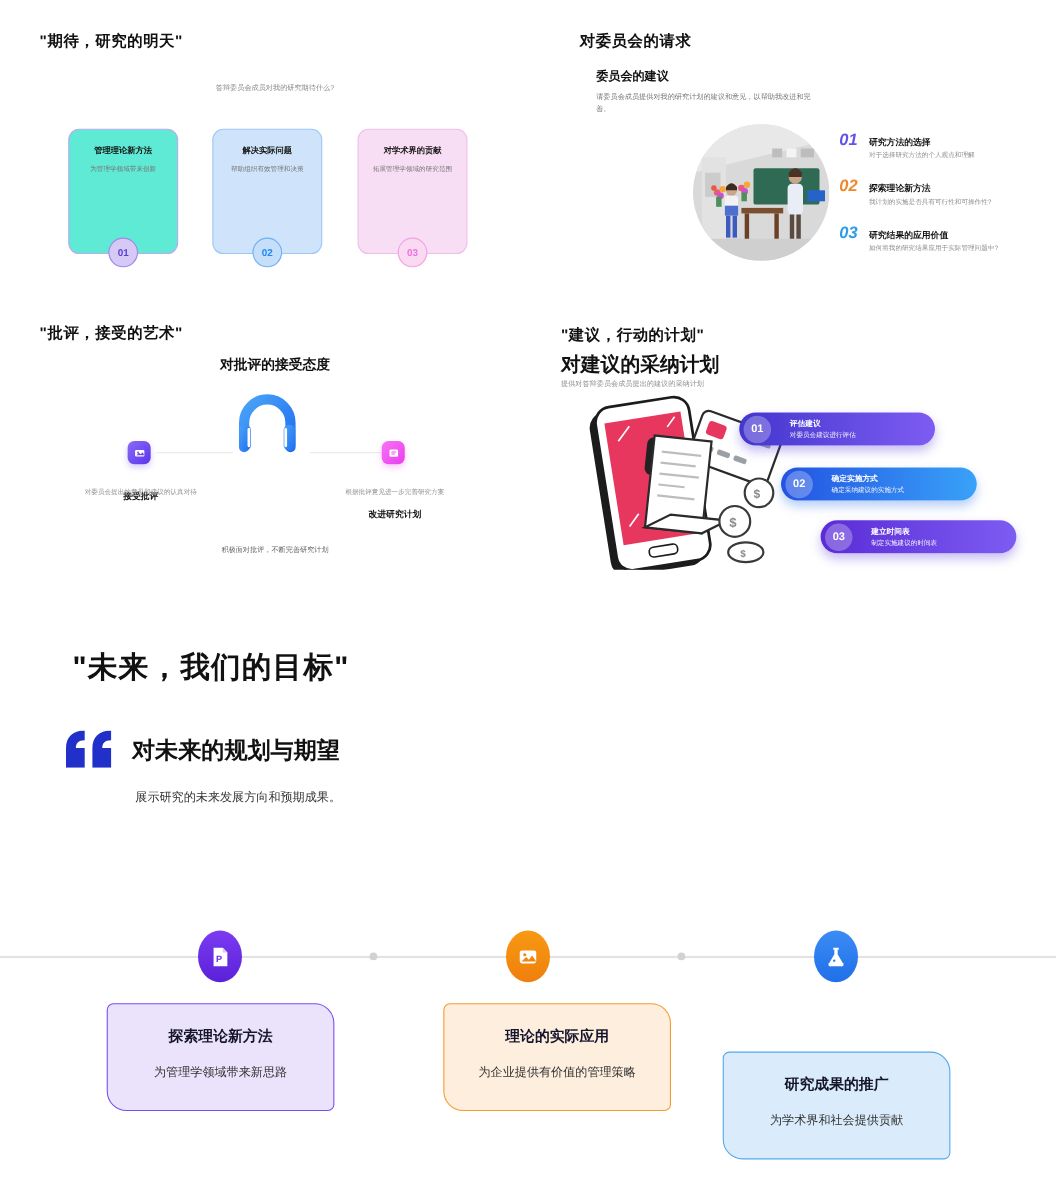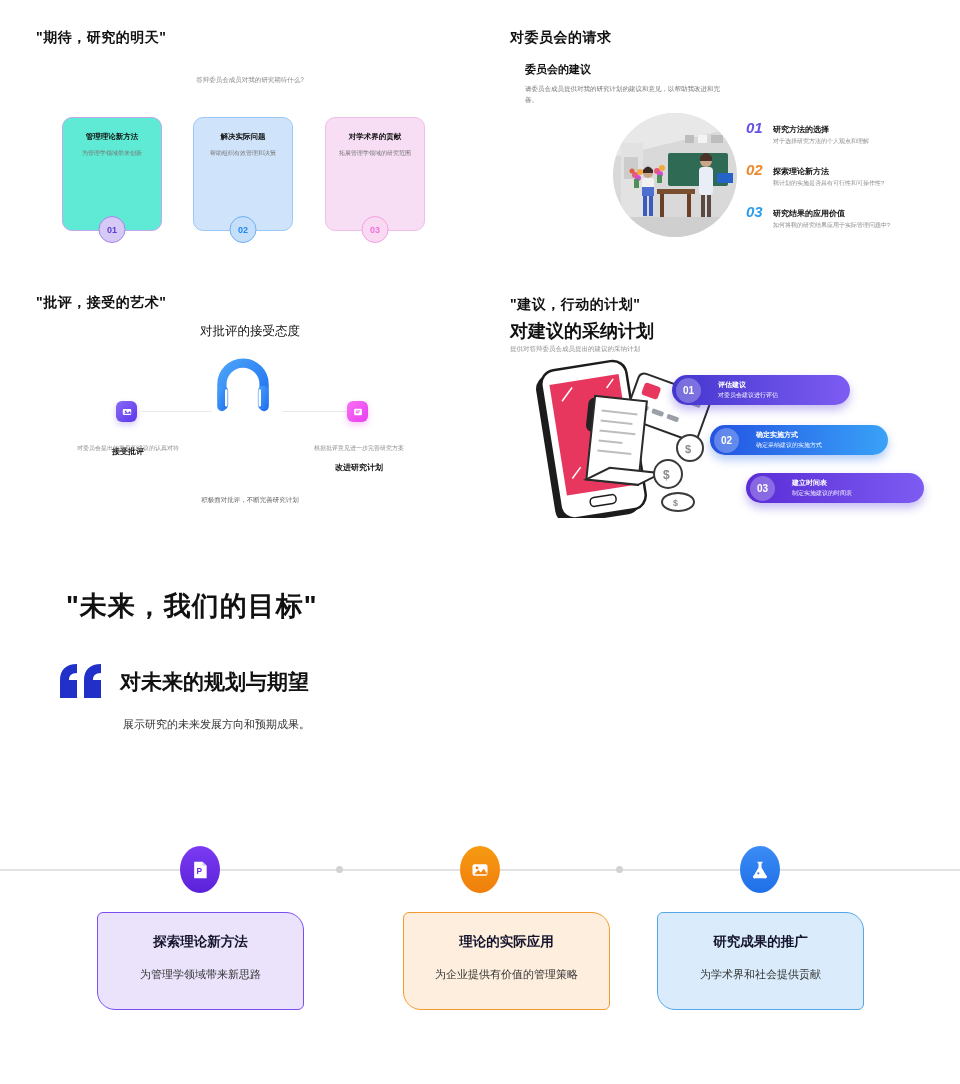--- a/index.html
+++ b/index.html
@@ -3,21 +3,21 @@
 <meta charset="utf-8">
 <style>
   html,body{margin:0;padding:0;background:#fff;}
   body{width:960px;height:1084px;position:relative;overflow:hidden;
        font-family:"Liberation Sans","DejaVu Sans",sans-serif;color:#111;}
   .abs{position:absolute;}
   .ctr{text-align:center;left:0;right:0;}
   
   .slide{position:absolute;}
   #s1{left:30px;top:25px;width:440px;height:250px;}
-  #s2{left:500px;top:25px;width:440px;height:250px;text-decoration:underline;}
+  #s2{left:517px;top:25px;width:440px;height:250px;text-decoration:underline;}
   #s3{left:30px;top:290px;width:440px;height:230px;}
   #s4{left:500px;top:290px;width:440px;height:235px;}
   #s5{left:0;top:560px;width:960px;height:524px;}
   .hdr{font-size:14px;font-weight:800;letter-spacing:.5px;}
   
   .s1-title{top:29px;font-size:12.5px;font-weight:800;}
   .s1-sub{top:51px;font-size:6.5px;color:#8a8a8a;}
   .s1-card{top:92px;width:98px;height:112px;border-radius:10px;border:1px solid;}
   .s1-card .t{position:absolute;left:0;right:0;top:14px;text-align:center;font-size:7.5px;font-weight:800;}
   .s1-card .d{position:absolute;left:6px;right:6px;top:31px;text-align:center;font-size:6px;color:#777;}
@@ -30,21 +30,21 @@
   .n-purple{background:#d6c9f6;border-color:#a286e8;color:#5b3fd0;}
   .n-blue{background:#c5def9;border-color:#6fb0f5;color:#1f88f2;}
   .n-pink{background:#fad9f3;border-color:#f2a2e2;color:#ef72dd;}
   
   .s2-title{left:25px;top:37px;font-size:11px;font-weight:800;}
   .s2-body{left:25px;top:58px;width:200px;font-size:6.5px;color:#777;line-height:1.7;}
   .s2-item .n{position:absolute;font-size:15px;font-weight:800;font-style:italic;width:32px;}
   .s2-item .t{position:absolute;left:273px;font-size:8px;font-weight:800;}
   .s2-item .d{position:absolute;left:273px;font-size:6px;color:#8f8f8f;}
   
-  .s3-title{top:33px;font-size:12.5px;font-weight:400;}
+  .s3-title{top:33px;font-size:12.5px;font-weight:700;}
   .s3-line{top:121px;height:1px;background:#e9e9e9;}
   .badge{width:21px;height:21px;border-radius:6px;display:flex;align-items:center;justify-content:center;
          box-shadow:0 3px 6px rgba(120,80,240,.3);}
   .badge.purple{background:linear-gradient(135deg,#8a6bf5,#5a35ec);}
   .badge.magenta{background:linear-gradient(135deg,#f873f3,#e93df0);box-shadow:0 3px 6px rgba(235,80,235,.3);}
   .s3-label{font-size:8px;font-weight:800;text-align:center;width:112px;}
   .s3-desc{font-size:6px;color:#8f8f8f;text-align:center;width:112px;line-height:1.6;}
   .s3-footer{top:206px;font-size:6.5px;color:#666;}
   
   .s4-title{left:10px;top:29px;font-size:18px;font-weight:800;}
@@ -66,21 +66,21 @@
   .s5-dot{top:306px;width:7px;height:7px;border-radius:50%;background:#d2d2d2;}
   .ms-icon{top:286px;width:40px;height:47px;border-radius:50%;display:flex;align-items:center;justify-content:center;}
   .ms-icon.purple{background:linear-gradient(180deg,#7b3bf2,#5a21d8);}
   .ms-icon.orange{background:linear-gradient(180deg,#f79a12,#ef7f0c);}
   .ms-icon.blue{background:linear-gradient(180deg,#3b8cf5,#1f6fe8);}
   .ms-card{top:352px;width:205px;height:96px;border:1.8px solid;border-radius:6px 18px 6px 18px;}
   .ms-card .t{position:absolute;left:0;right:0;top:20px;text-align:center;font-size:13.5px;font-weight:800;color:#15152e;}
   .ms-card .d{position:absolute;left:0;right:0;top:54px;text-align:center;font-size:11px;color:#333;}
   .ms-card.purple{background:#ebe3fc;border-color:#7c4df0;}
   .ms-card.orange{background:#fdeedd;border-color:#f59b2e;}
-  .ms-card.blue{background:#daecfb;border-color:#54a8ea;}
+  .ms-card.blue{background:#daecfb;border-color:#54a8ea;margin-top:44px;}
 </style>
 </head>
 <body>
 
 <section class="slide" id="s1">
   <div class="abs hdr" style="left:6px;top:4px;">"期待，研究的明天"</div>
   <div class="abs ctr s1-sub">答辩委员会成员对我的研究期待什么?</div>
 
   <div class="abs s1-card c-purple" style="left:32px;">
     <div class="t">管理理论新方法</div>

